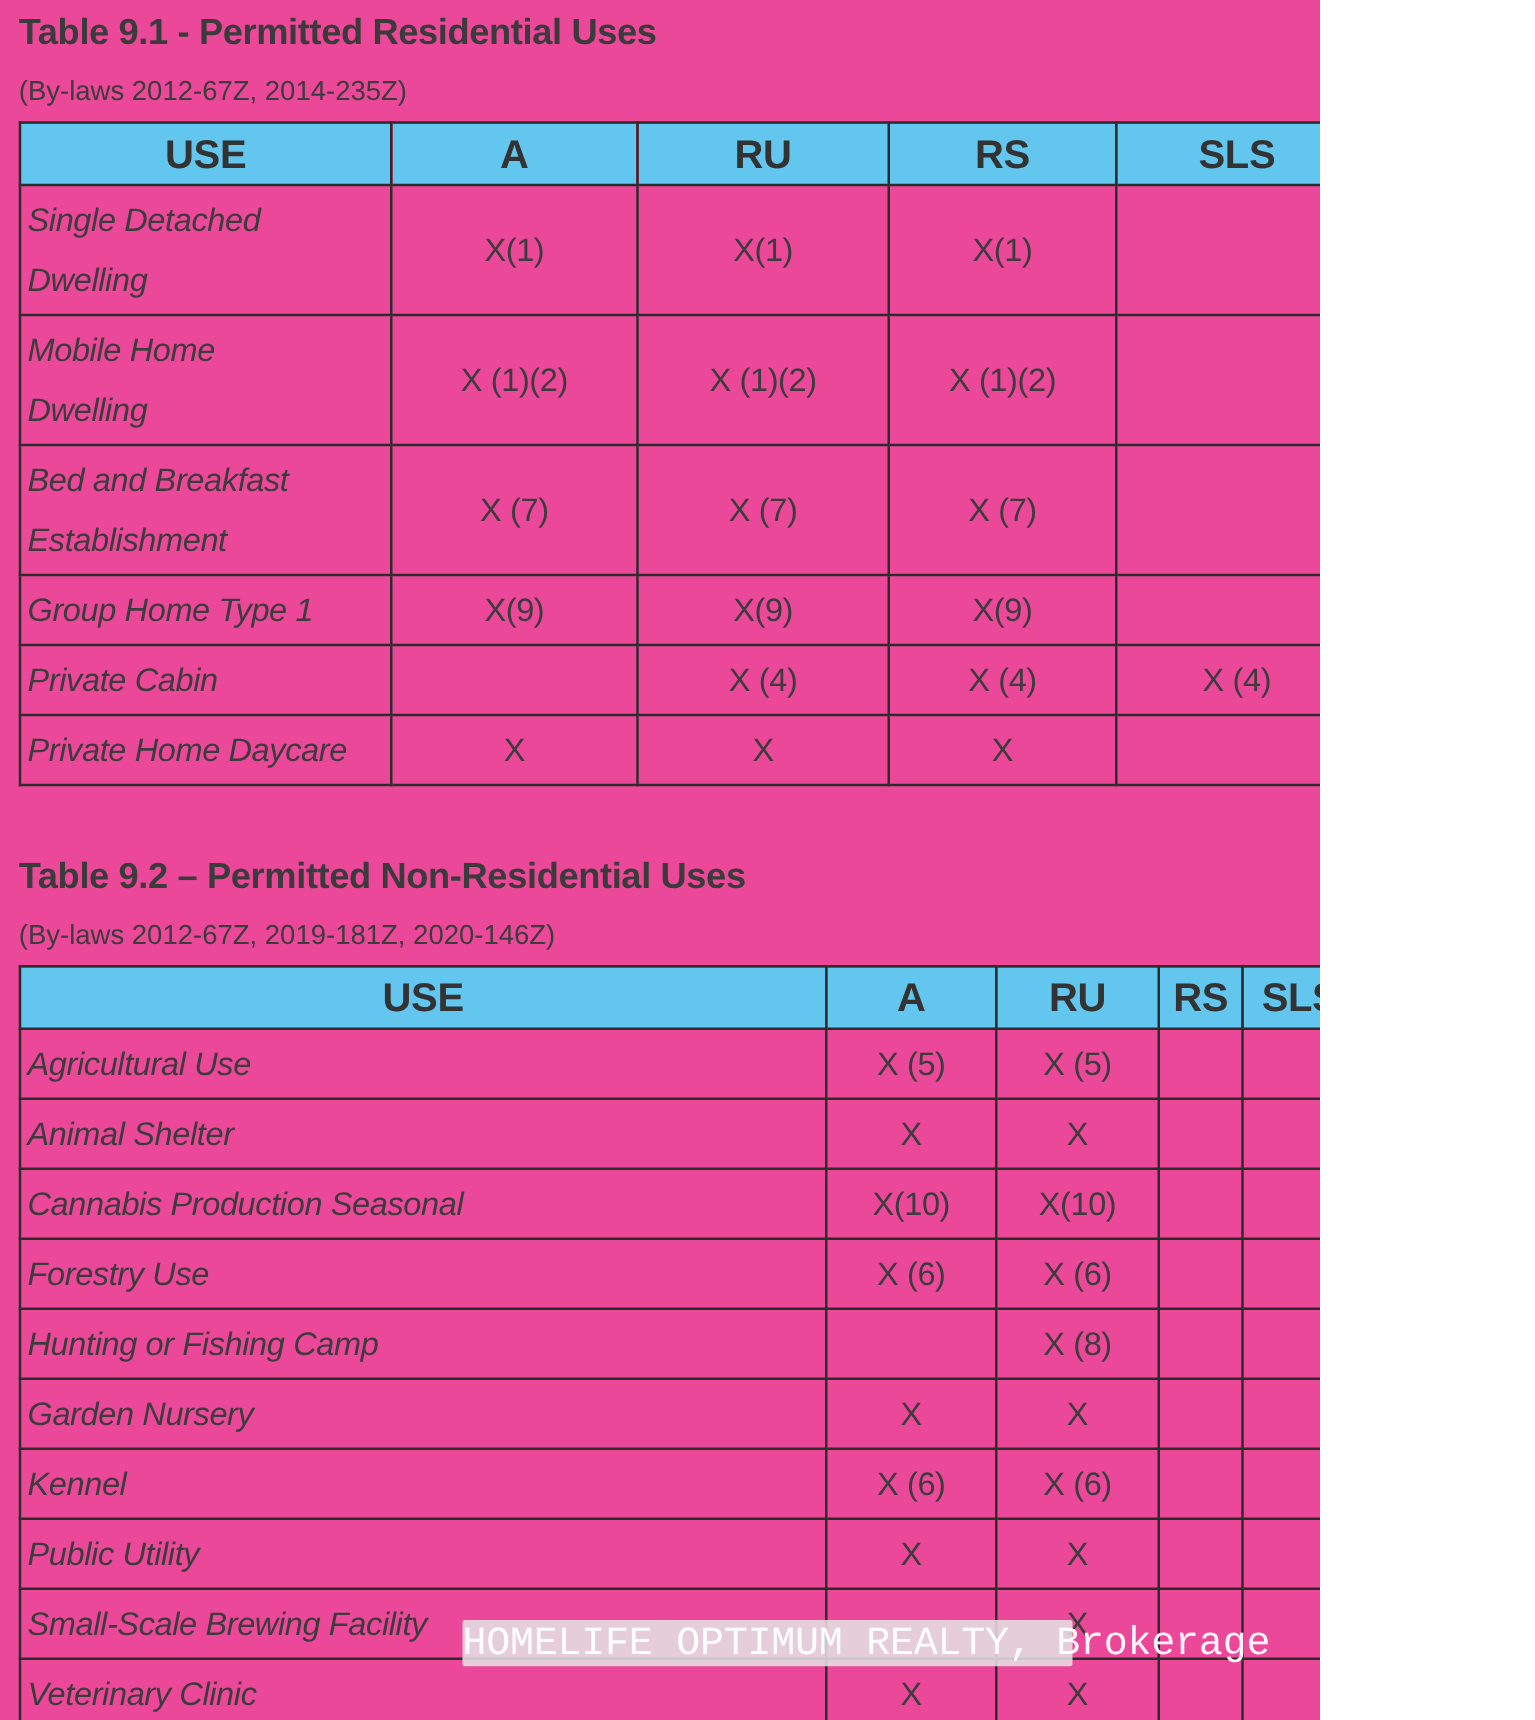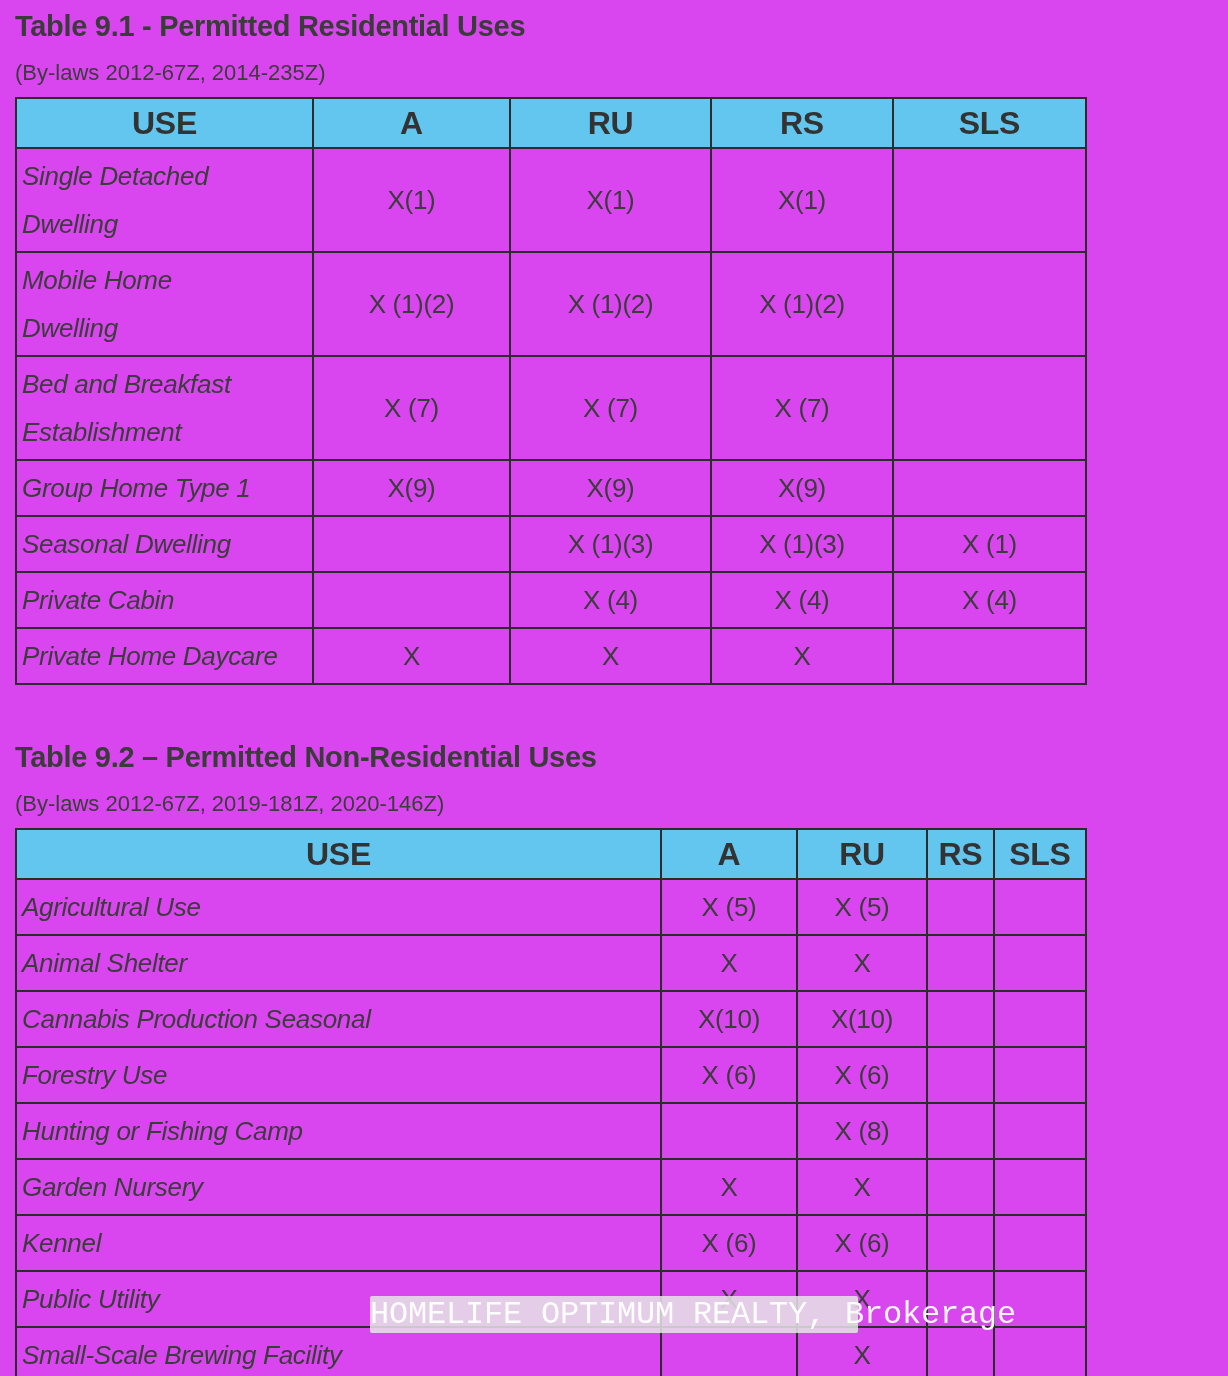--- a/index.html
+++ b/index.html
@@ -2,24 +2,24 @@
 <html><head>
 <meta charset="utf-8">
 <style>
   html, body {
     margin: 0;
     padding: 0;
     background: #ffffff;
   }
   .page {
     position: relative;
-    width: 1228px;
+    width: 1056px;
     height: 1376px;
     overflow: hidden;
-    background: #d946ef;
+    background: #ec4899;
     font-family: "Liberation Sans", sans-serif;
     color: #3c3c3c;
   }
   .content {
     padding: 10px 0 0 15px;
   }
   .table-title {
     font-size: 29px;
     font-weight: 700;
     color: #3b3b3b;
@@ -139,27 +139,20 @@
             <td class="mark"></td>
           </tr>
           <tr>
             <td class="use">Group Home Type 1</td>
             <td class="mark">X(9)</td>
             <td class="mark">X(9)</td>
             <td class="mark">X(9)</td>
             <td class="mark"></td>
           </tr>
           <tr>
-            <td class="use">Seasonal Dwelling</td>
-            <td class="mark"></td>
-            <td class="mark">X (1)(3)</td>
-            <td class="mark">X (1)(3)</td>
-            <td class="mark">X (1)</td>
-          </tr>
-          <tr>
             <td class="use">Private Cabin</td>
             <td class="mark"></td>
             <td class="mark">X (4)</td>
             <td class="mark">X (4)</td>
             <td class="mark">X (4)</td>
           </tr>
           <tr>
             <td class="use">Private Home Daycare</td>
             <td class="mark">X</td>
             <td class="mark">X</td>

